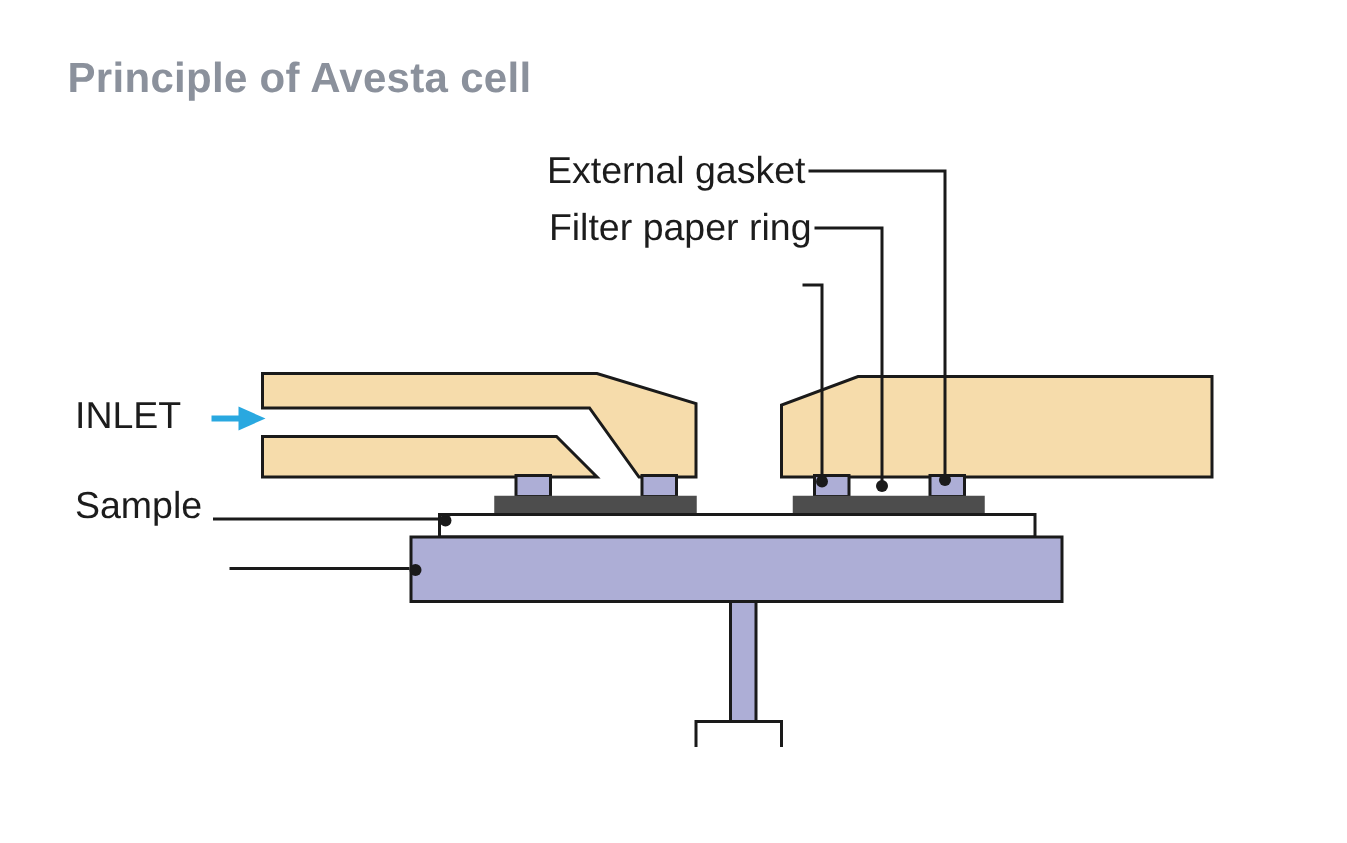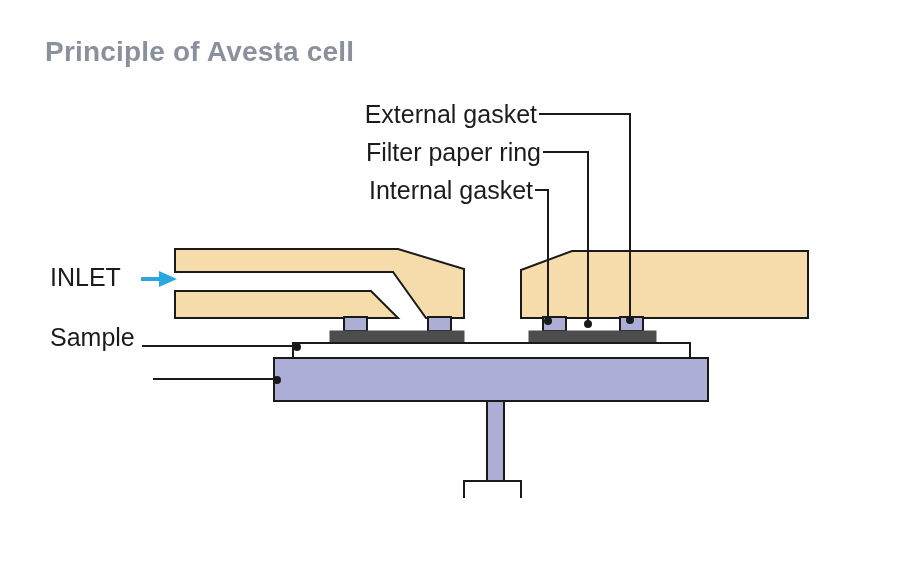--- a/index.html
+++ b/index.html
@@ -75,17 +75,16 @@
     <circle class="dot" cx="277" cy="380" r="4"></circle>
 
     <g>
       <line class="arrow-line" x1="141" y1="279" x2="160" y2="279"></line>
       <polygon class="arrow-head" points="159,271 177,279 159,287"></polygon>
     </g>
   </svg>
 
   <div class="lbl lbl-filter">Filter paper ring</div>
   <div class="lbl lbl-external">External gasket</div>
-  <div class="lbl lbl-internal">Internal gasket</div>
   <div class="lbl lbl-inlet">INLET</div>
   <div class="lbl lbl-sample">Sample</div>
 
 </div>
 
 </body></html>

